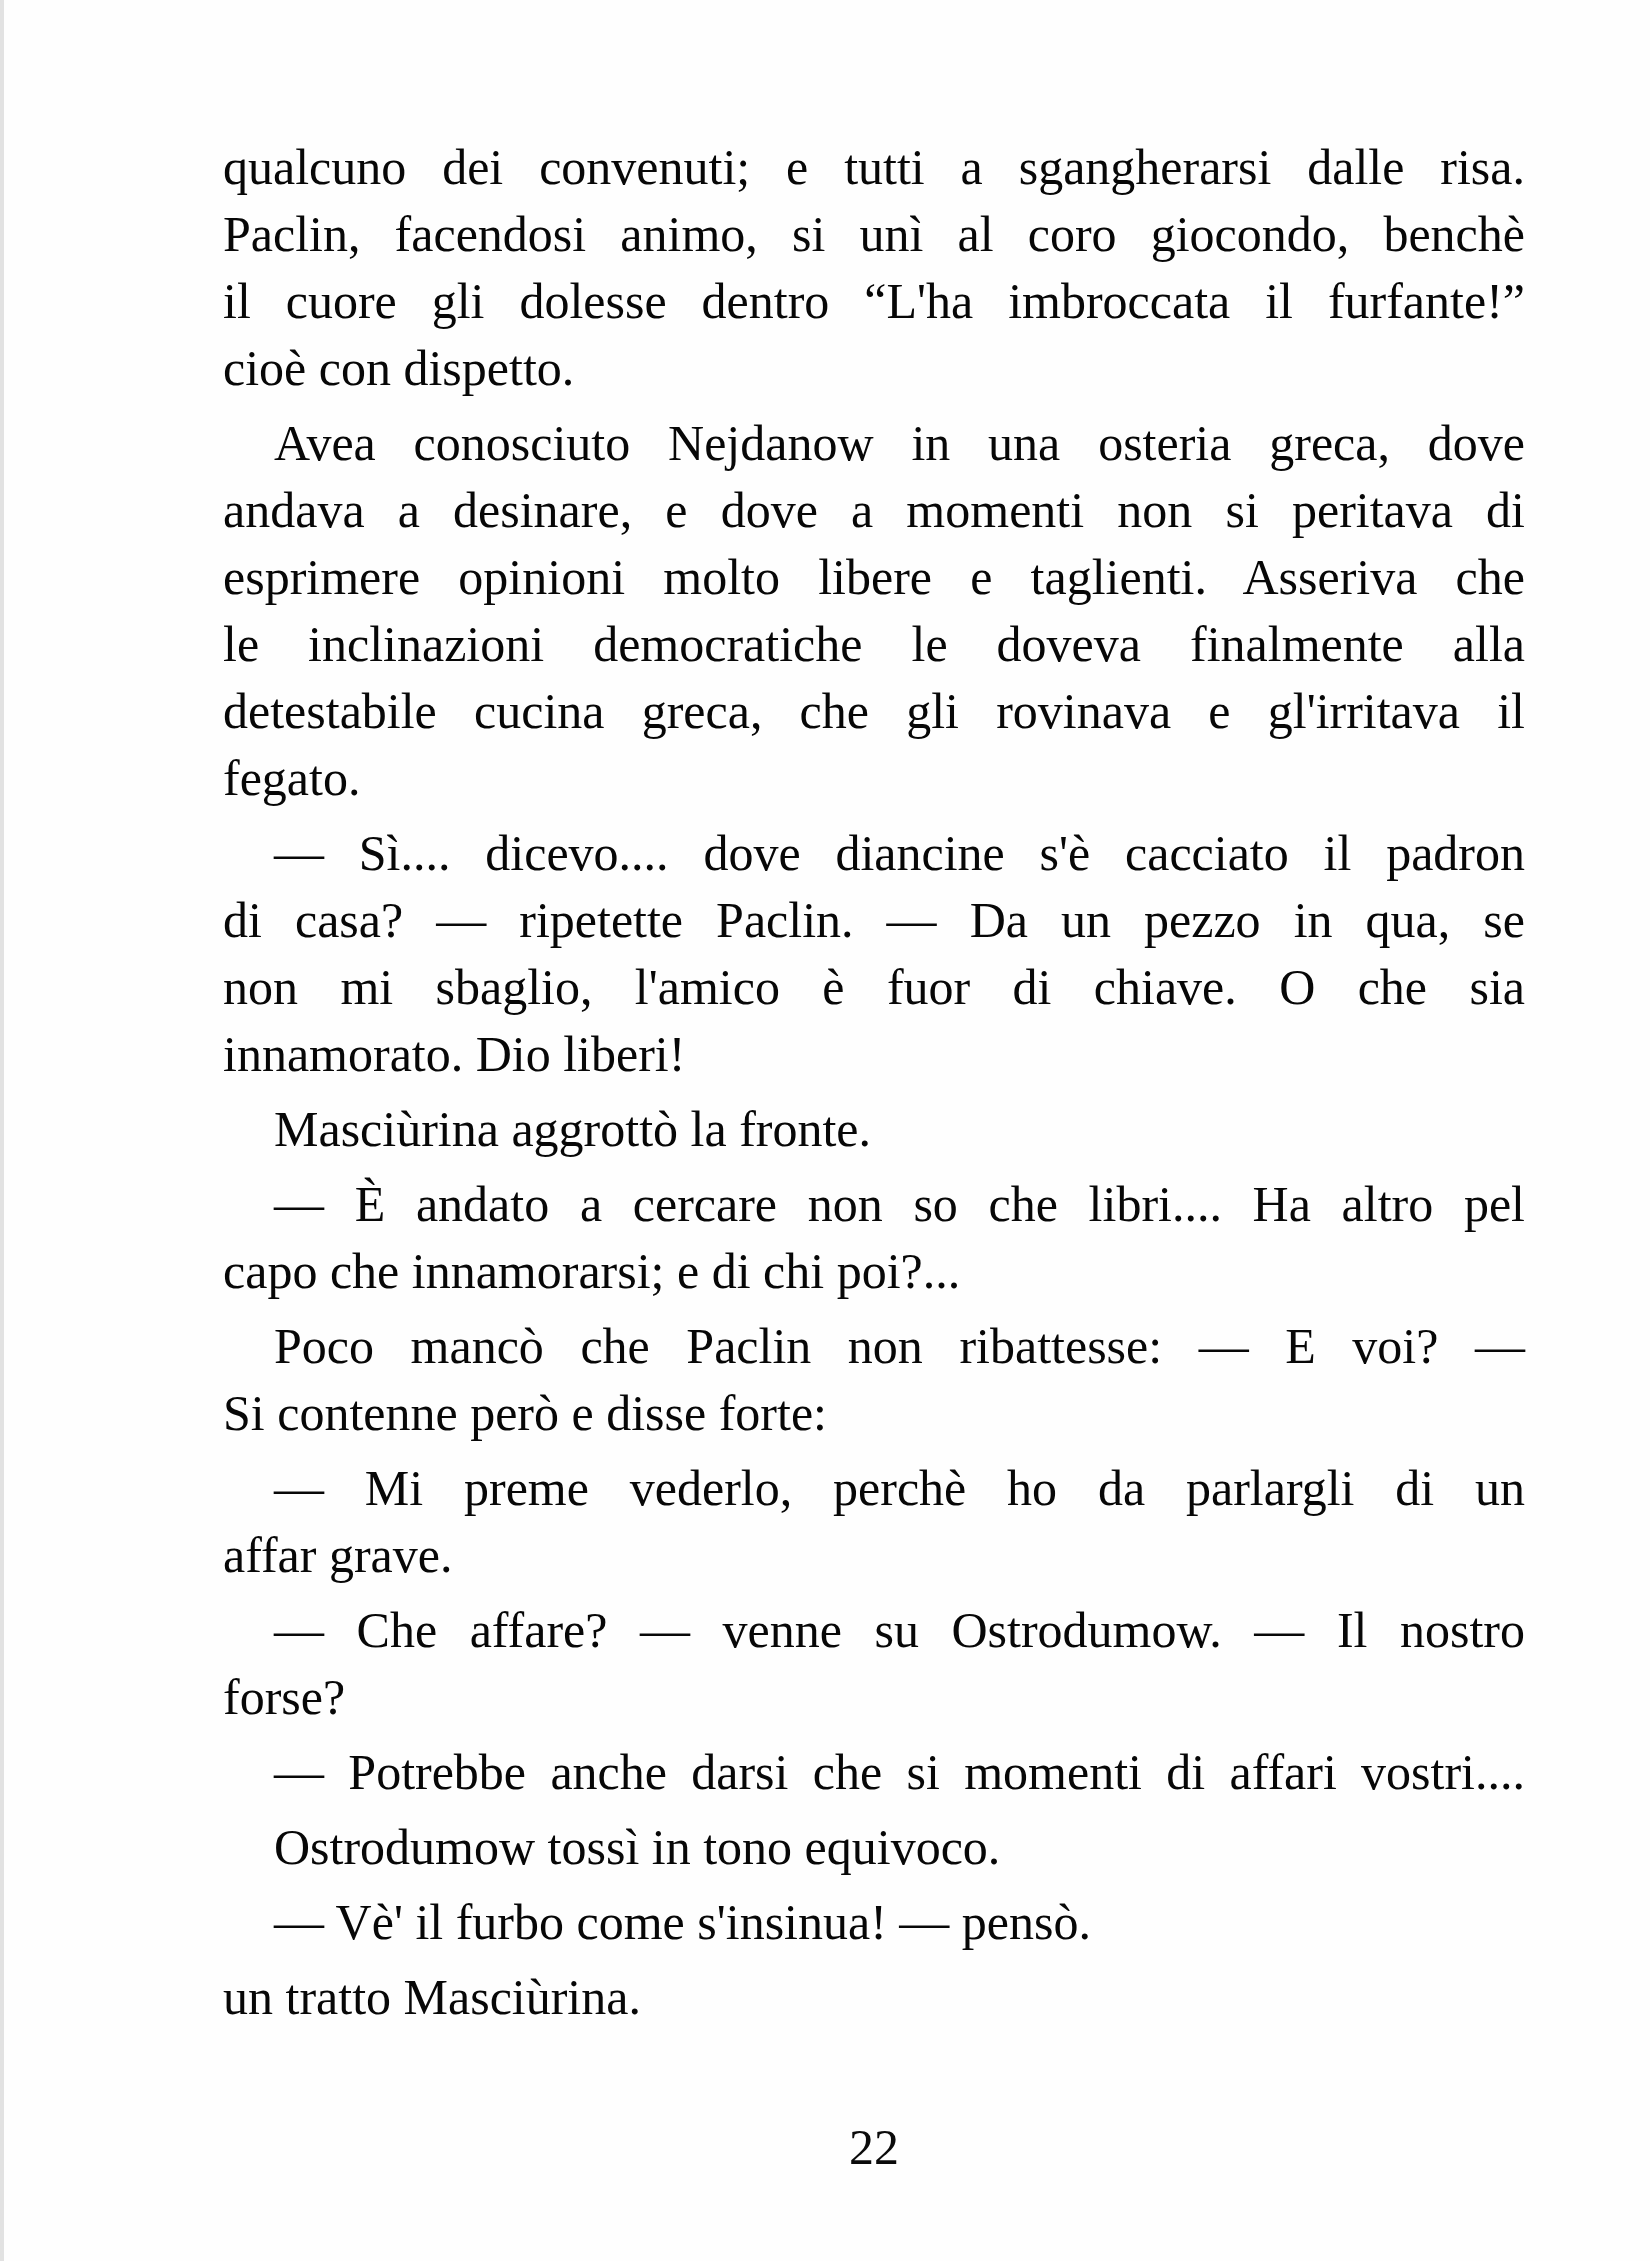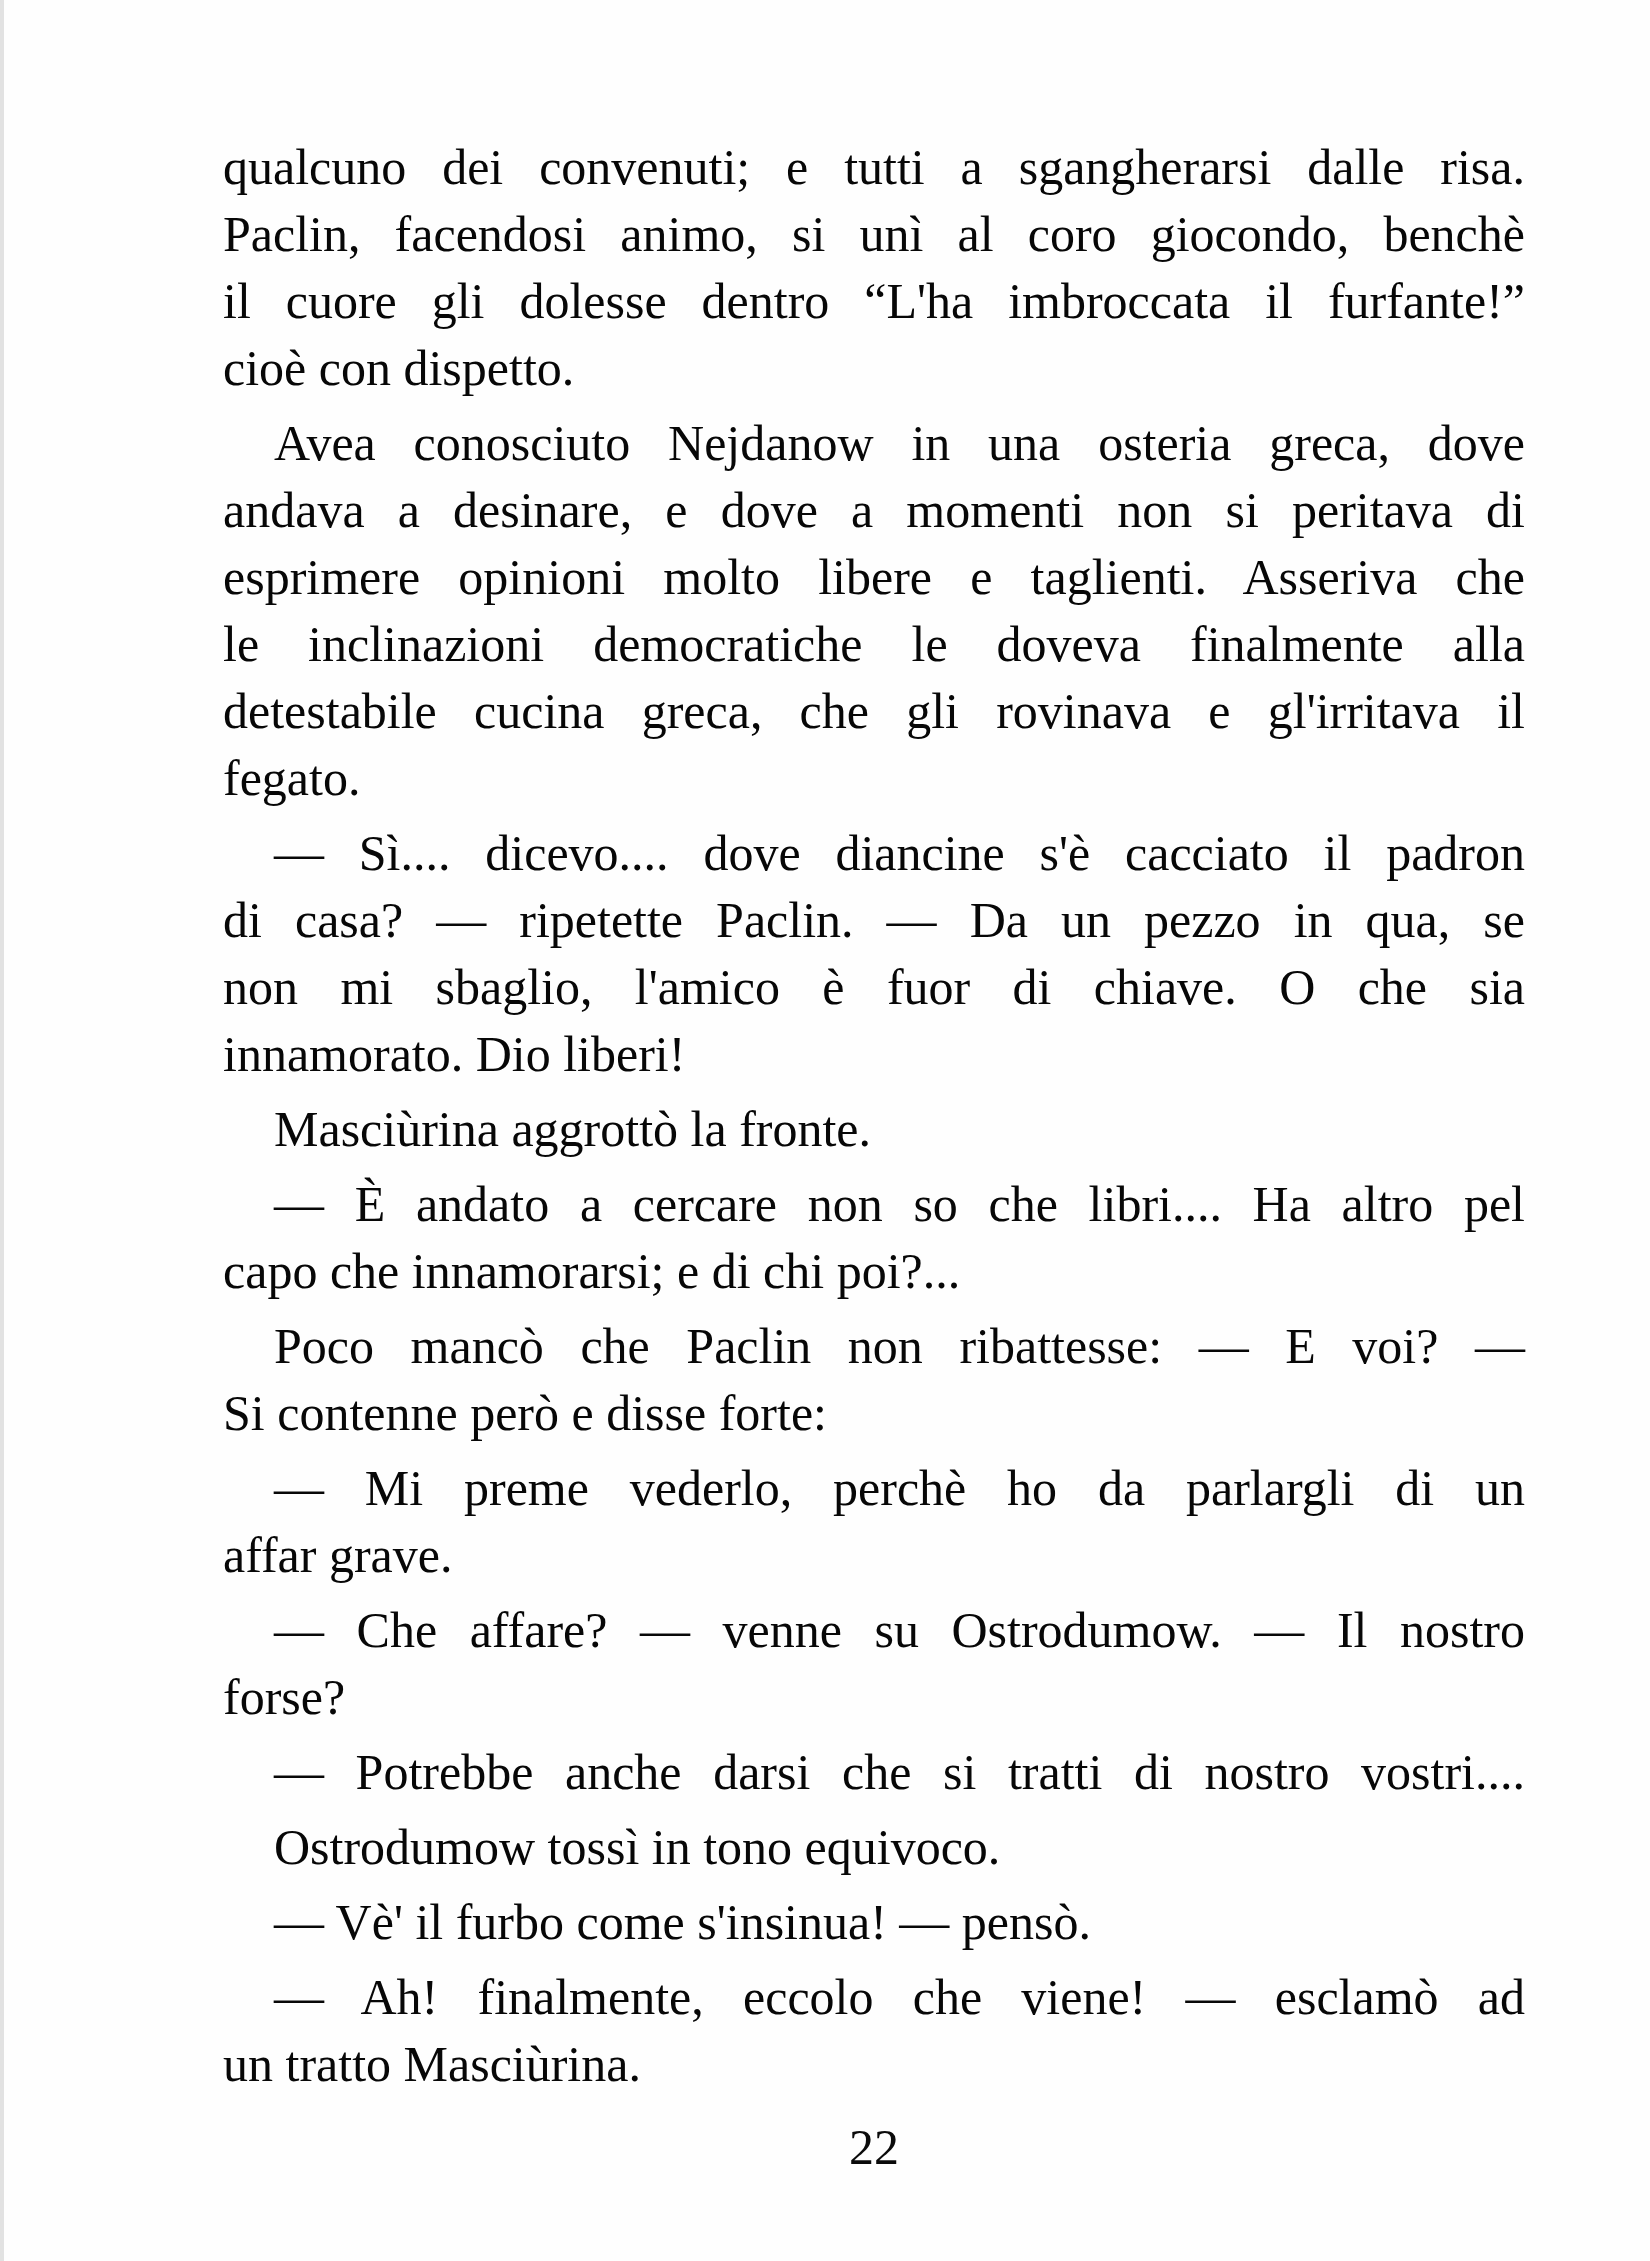--- a/index.html
+++ b/index.html
@@ -102,33 +102,32 @@
       <div class="ln fl">— Mi preme vederlo, perchè ho da parlargli di un</div>
       <div class="ln ll">affar grave.</div>
     </div>
 
     <div class="para">
       <div class="ln fl">— Che affare? — venne su Ostrodumow. — Il nostro</div>
       <div class="ln ll">forse?</div>
     </div>
 
     <div class="para">
-      <div class="ln fl">— Potrebbe anche darsi che si tratti di nostro vostri....</div>
+      <div class="ln fl">— Potrebbe anche darsi che si momenti di affari vostri....</div>
     </div>
 
     <div class="para">
       <div class="ln fl ll">Ostrodumow tossì in tono equivoco.</div>
     </div>
 
     <div class="para">
       <div class="ln fl ll">— Vè' il furbo come s'insinua! — pensò.</div>
     </div>
 
     <div class="para">
-      <div class="ln fl">— Ah! finalmente, eccolo che viene! — esclamò ad</div>
       <div class="ln ll">un tratto Masciùrina.</div>
     </div>
 
   </main>
 
   <footer class="page-number">22</footer>
 </div>
 
 
 </body></html>

